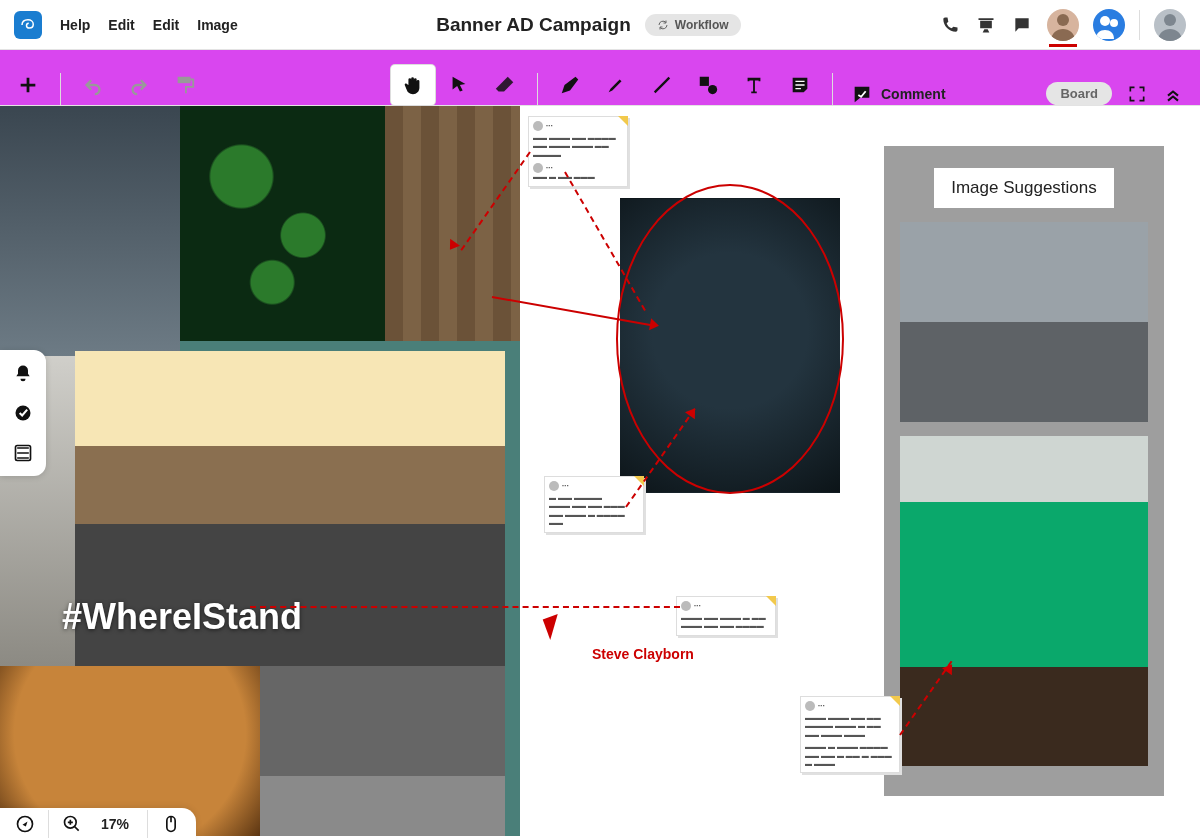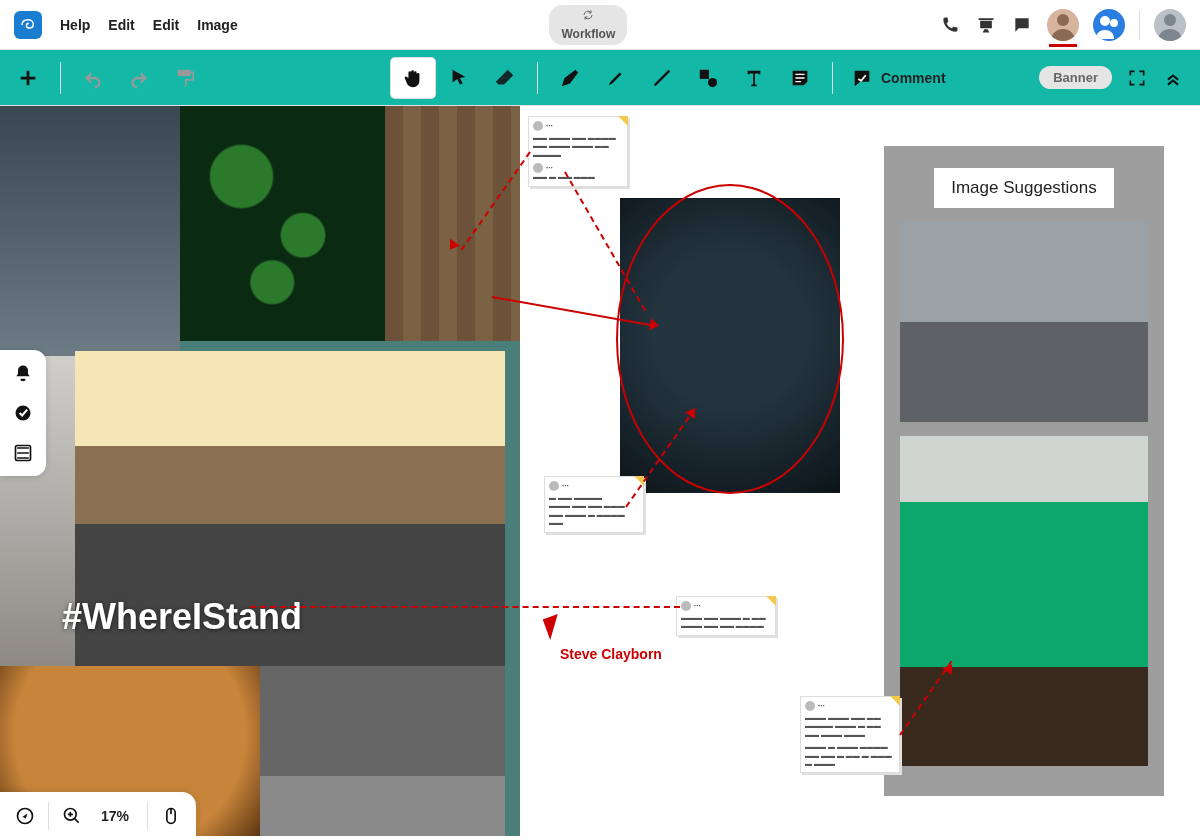--- a/index.html
+++ b/index.html
@@ -39,42 +39,41 @@
     display:flex; align-items:center; justify-content:center;
   }
   .logo svg { width:18px; height:18px; stroke:#fff; fill:none; stroke-width:2; }
   .menubar .menu-item { font-weight: 600; cursor: pointer; }
   .title-wrap { flex:1; display:flex; align-items:center; justify-content:center; gap:14px; }
   .doc-title { font-size: 19px; font-weight:600; }
   .pill {
     background: var(--pill); color:#555; font-size:12px; font-weight:600;
     border-radius: 14px; padding: 4px 12px; display:flex; align-items:center; gap:6px;
     cursor:pointer;
-    flex-direction:column;
   }
   .pill svg { width:12px; height:12px; }
   .menubar-right { display:flex; align-items:center; gap:14px; }
   .ico-btn { width:22px; height:22px; display:flex; align-items:center; justify-content:center; cursor:pointer; color:#333; }
   .ico-btn svg { width:20px; height:20px; }
 
   .avatar { width:32px; height:32px; border-radius:50%; background:#ccc; position:relative; overflow:hidden; }
   .avatar.b1 { background:#d7b49e; }
   .avatar.b2 { background:#2a7de1; }
   .avatar.b3 { background:#b9c0c7; }
   .avatar-underline { position:absolute; bottom:-6px; left:2px; right:2px; height:3px; }
   .avatar-wrap { position:relative; }
   .avatar-wrap.red .avatar-underline { background: var(--red); }
   .avatar svg { width:100%; height:100%; }
 
   
   .toolbar {
     height: 56px;
     display:flex;
-    align-items:center;
-    background:#14b8a6;
+    align-items:flex-end;
+    background:#d946ef;
     border-bottom:1px solid var(--border);
     padding: 0 6px;
     gap: 2px;
   }
   .tbtn {
     width:44px; height:40px; display:flex; align-items:center; justify-content:center;
     border-radius:4px; cursor:pointer; color:#333;
   }
   .tbtn.active { background:#fff; box-shadow:0 0 0 1px #ddd; }
   .tbtn svg { width:22px; height:22px; }
@@ -180,21 +179,21 @@
     border-radius: 0 12px 12px 0;
     box-shadow: 0 1px 6px rgba(0,0,0,.15);
     display:flex; flex-direction:column; align-items:center;
     padding:12px 0; gap:18px;
   }
   .side-tools .ico-btn svg { width:20px; height:20px; }
 
   
   .zoombar {
     position:absolute; left:0; bottom:0;
-    background:#fff; height:48px;
+    background:#fff; height:32px;
     display:flex; align-items:center; gap:12px;
     padding:0 14px;
     border-radius:0 14px 0 0;
     box-shadow: 0 -1px 6px rgba(0,0,0,.1);
   }
   .zoombar .sep { width:1px; height:28px; background:#ddd; }
   .zoom-label { font-weight:700; min-width:40px; text-align:center; }
 
 </style>
 </head>
@@ -205,20 +204,21 @@
     <svg viewBox="0 0 24 24">
         <path d="M4 12c0-4 3-7 8-7 4 0 7 2.5 7 6 0 3-2 5-5 5-2.5 0-4-1.5-4-3.5 0-1.7 1.2-3 3-3"></path>
       </svg>
   </div>
   <span class="menu-item">Help</span>
   <span class="menu-item">Edit</span>
   <span class="menu-item">Edit</span>
   <span class="menu-item">Image</span>
 
   <div class="title-wrap">
+    <span class="doc-title">Banner AD Campaign</span>
     <span class="pill">
       <svg viewBox="0 0 24 24">
           <path fill="none" stroke="#666" stroke-width="2" d="M4 12a8 8 0 0 1 14-5M20 12a8 8 0 0 1-14 5M18 3v5h-5M6 21v-5h5"></path>
         </svg>
       <span>Workflow</span>
     </span>
   </div>
 
   <div class="menubar-right">
     <span class="ico-btn">
@@ -337,21 +337,21 @@
   <div class="tool-sep"></div>
   <div class="comment-btn">
     <svg viewBox="0 0 24 24" width="22" height="22">
         <path fill="#111" d="M4 4h16v12H10l-6 5z"></path>
         <path stroke="#fff" stroke-width="2" d="M8 13l3 2 5-6"></path>
       </svg>
     <span>Comment</span>
   </div>
 
   <div class="toolbar-right">
-    <span class="editor-pill">Banner</span>
+    <span class="editor-pill">Board</span>
     <span class="ico-btn">
         <svg viewBox="0 0 24 24">
           <path stroke="#111" stroke-width="2" fill="none" d="M4 9V4h5M20 9V4h-5M4 15v5h5M20 15v5h-5"></path>
         </svg>
       </span>
     <span class="ico-btn">
         <svg viewBox="0 0 24 24">
           <path stroke="#111" stroke-width="2.5" fill="none" d="M6 14l6-5 6 5M6 20l6-5 6 5"></path>
         </svg>
       </span>
@@ -415,21 +415,21 @@
 
   <div class="dash" style="left:626px; top:400px; width:120px; transform:rotate(-55deg);"></div>
   <div class="arrow-head" style="left:688px; top:300px; transform:rotate(-55deg);"></div>
 
   <div class="dash" style="left:250px; top:500px; width:430px;"></div>
 
   <div class="dash" style="left:900px; top:628px; width:90px; transform:rotate(-55deg);"></div>
   <div class="arrow-head" style="left:945px; top:556px; transform:rotate(-55deg);"></div>
 
   <div class="cursor" style="left:546px; top:510px;"></div>
-  <div class="cursor-label" style="left:560px; top:540px;">Steve Clayborn</div>
+  <div class="cursor-label" style="left:592px; top:540px;">Steve Clayborn</div>
 
 </div>
 
 <div class="side-tools">
   <span class="ico-btn">
       <svg viewBox="0 0 24 24">
         <path fill="#111" d="M12 3a6 6 0 0 0-6 6v4l-2 3h16l-2-3V9a6 6 0 0 0-6-6zm0 19a3 3 0 0 0 3-3H9a3 3 0 0 0 3 3z"></path>
       </svg>
     </span>
   <span class="ico-btn">

